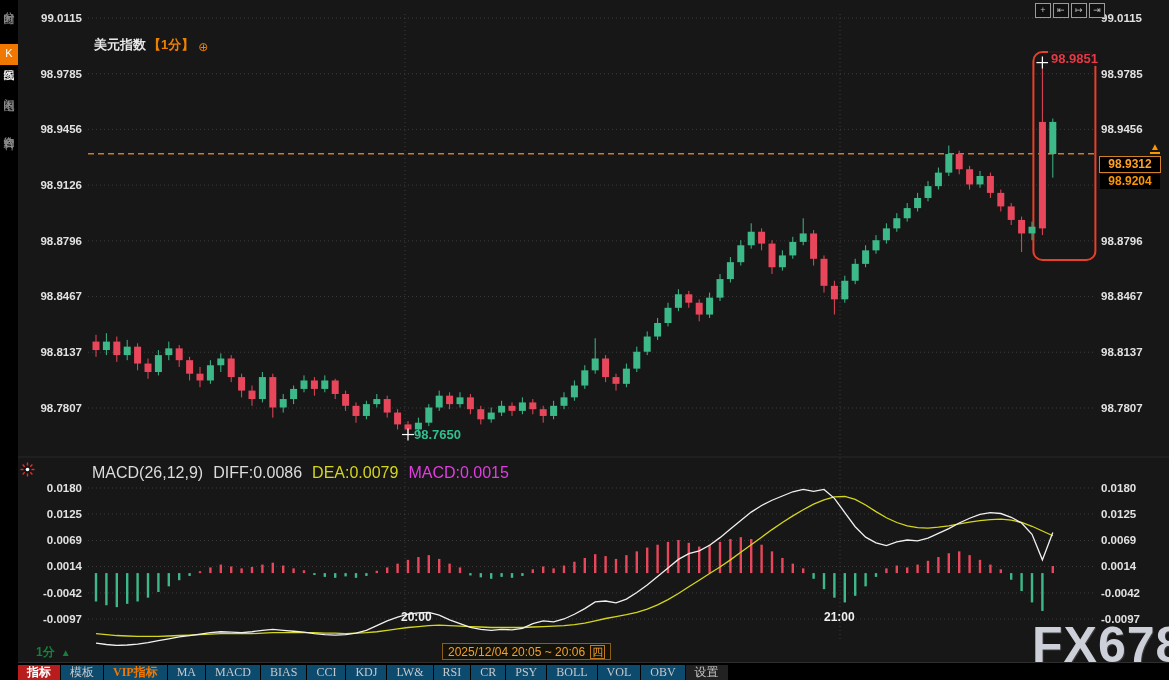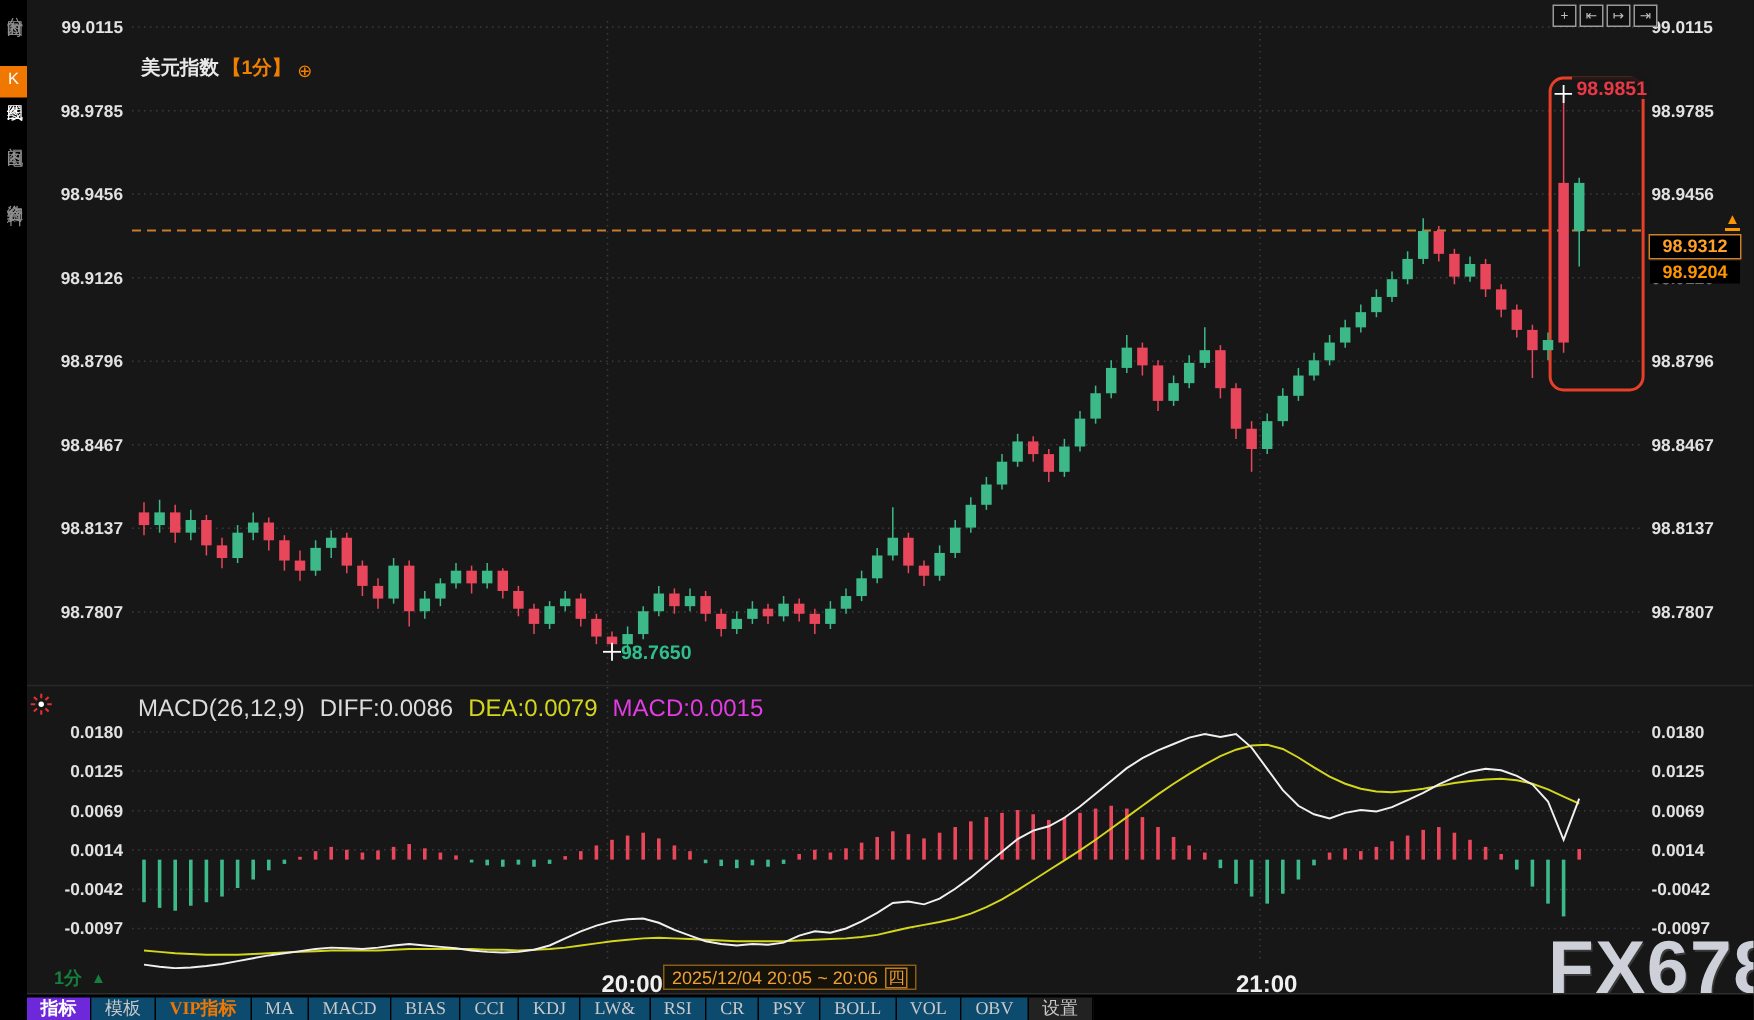--- a/index.html
+++ b/index.html
@@ -33,36 +33,36 @@
   #low-label{left:414px;top:427px;color:#2fbf8f;font-size:13px;font-weight:bold;}
   
   #macd-header{left:92px;top:464px;font-size:16px;display:flex;gap:10px;}
   #macd-header .w{color:#dcdcdc;}
   #macd-header .y{color:#d4d61c;}
   #macd-header .m{color:#e23ce2;}
   #macd-dot{left:20px;top:462px;}
   
   #period-label{left:36px;top:644px;color:#15803d;font-size:12px;font-weight:bold;display:flex;gap:6px;align-items:center;}
   #period-label .arr{font-size:10px;}
-  .xtick{top:648px;color:#f0f0f0;font-size:16px;font-weight:bold;}
+  .xtick{top:610px;color:#f0f0f0;font-size:12px;font-weight:bold;}
   #xtick-1{left:401px;}
   #xtick-2{left:824px;}
   #x-tooltip{left:442px;top:643px;height:15px;border:1px solid #8a5c16;background:#15120a;
              color:#f0a030;font-size:12px;display:flex;align-items:center;padding:0 5px;}
   #x-tooltip .day{border:1px solid #c07c1c;margin-left:5px;padding:0 1px;font-size:11px;line-height:12px;}
   
   #watermark{left:1032px;top:616px;font-size:50px;font-weight:bold;color:#cdd0d8;
              letter-spacing:1px;z-index:2;text-shadow:1px 1px 0 #3a3a3a;text-align:center;}
   
   #toolbar{position:absolute;left:18px;right:0;top:662px;height:18px;background:#000;
            border-top:1px solid #2e2e2e;display:flex;align-items:center;z-index:4;}
   .tab{height:16px;margin:1px 0 0 0;background:#0c4a6e;border-right:1px solid #000;
        color:#c8c8c8;font-size:12px;font-family:"Liberation Serif","DejaVu Serif",serif;
        display:flex;align-items:center;justify-content:center;padding:0 9px;white-space:nowrap;}
-  .tab.active{background:#6d28d9;color:#fff;font-weight:bold;font-family:"Liberation Sans",sans-serif;}
+  .tab.active{background:#b91c1c;color:#fff;font-weight:bold;font-family:"Liberation Sans",sans-serif;}
   .tab.vip{color:#f07800;font-weight:bold;}
   .tab.gear{background:#222;}
 </style>
 </head>
 <body>
 
 <svg id="chart-svg" width="1169" height="680">
     <defs>
       <clipPath id="macdclip">
         <rect x="18" y="458" width="1078" height="188"></rect>

